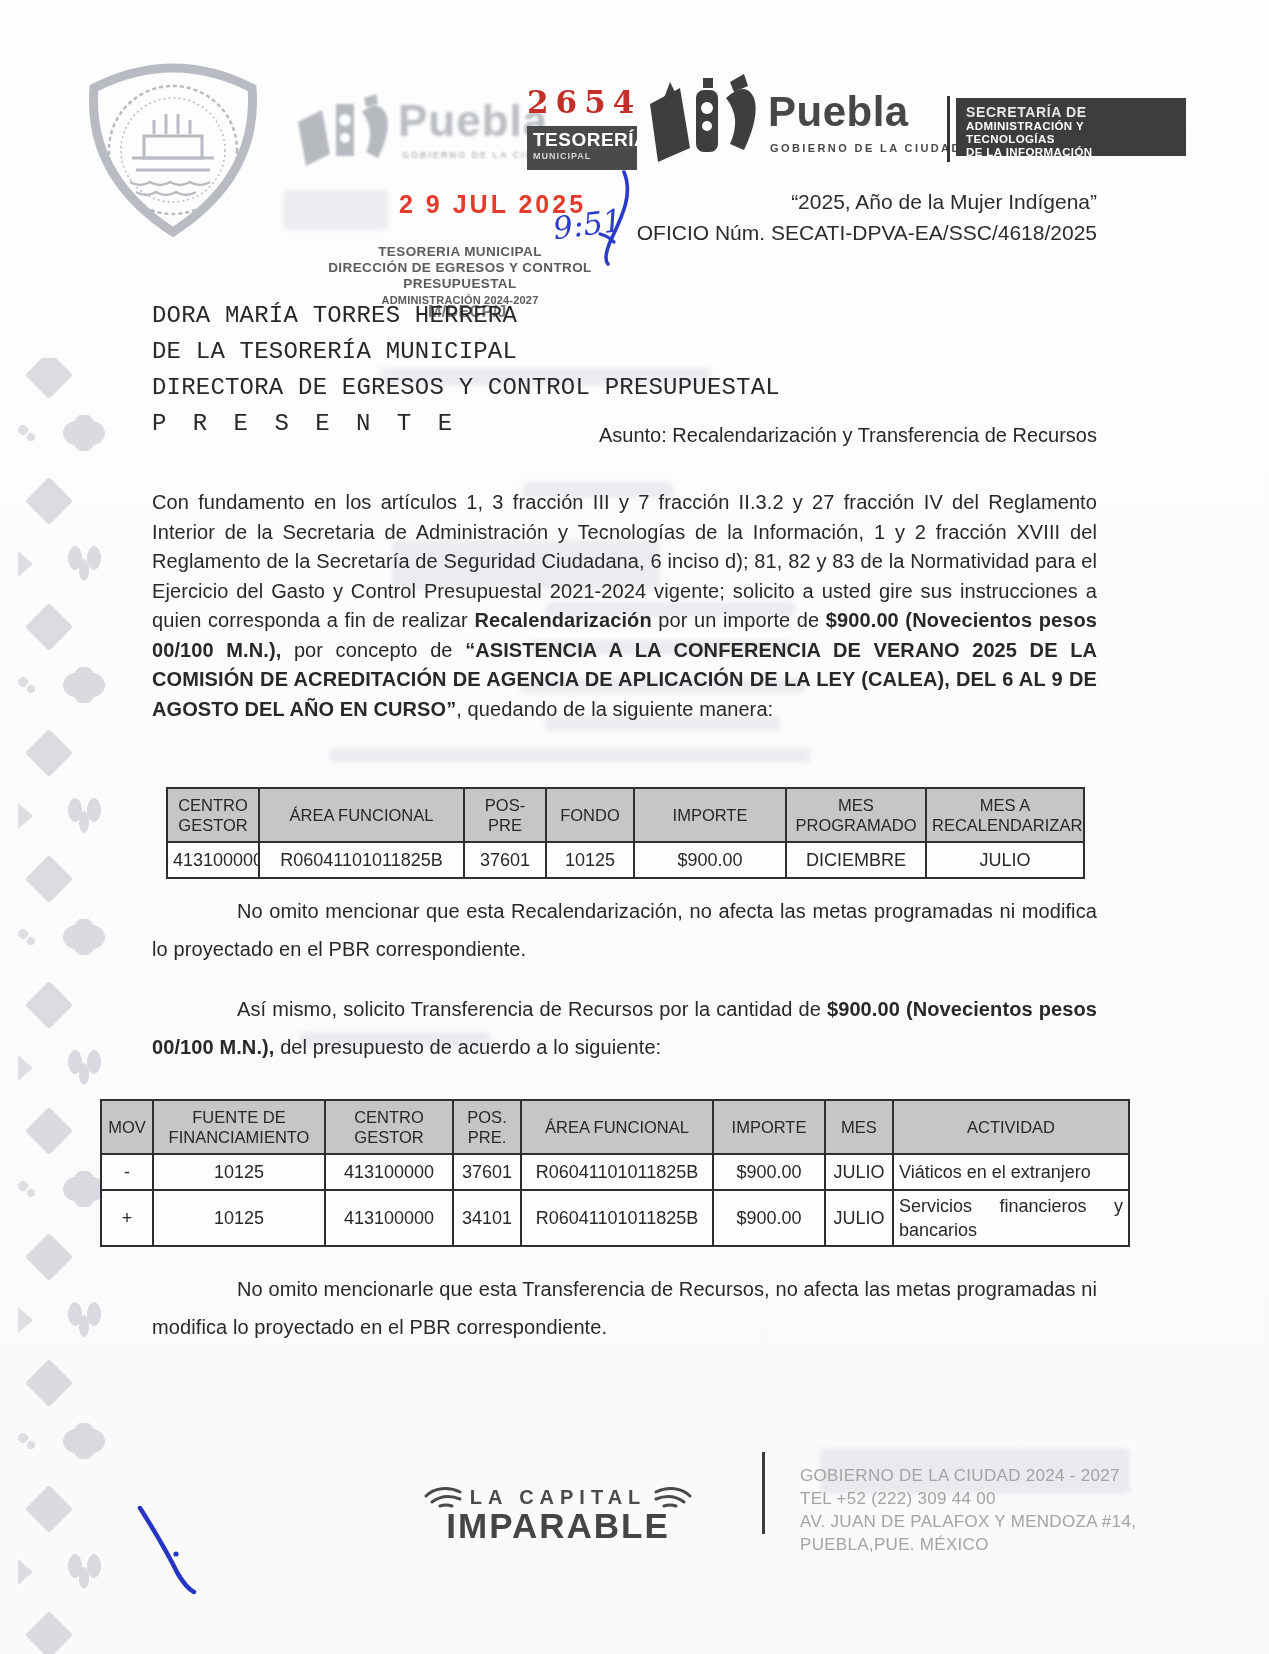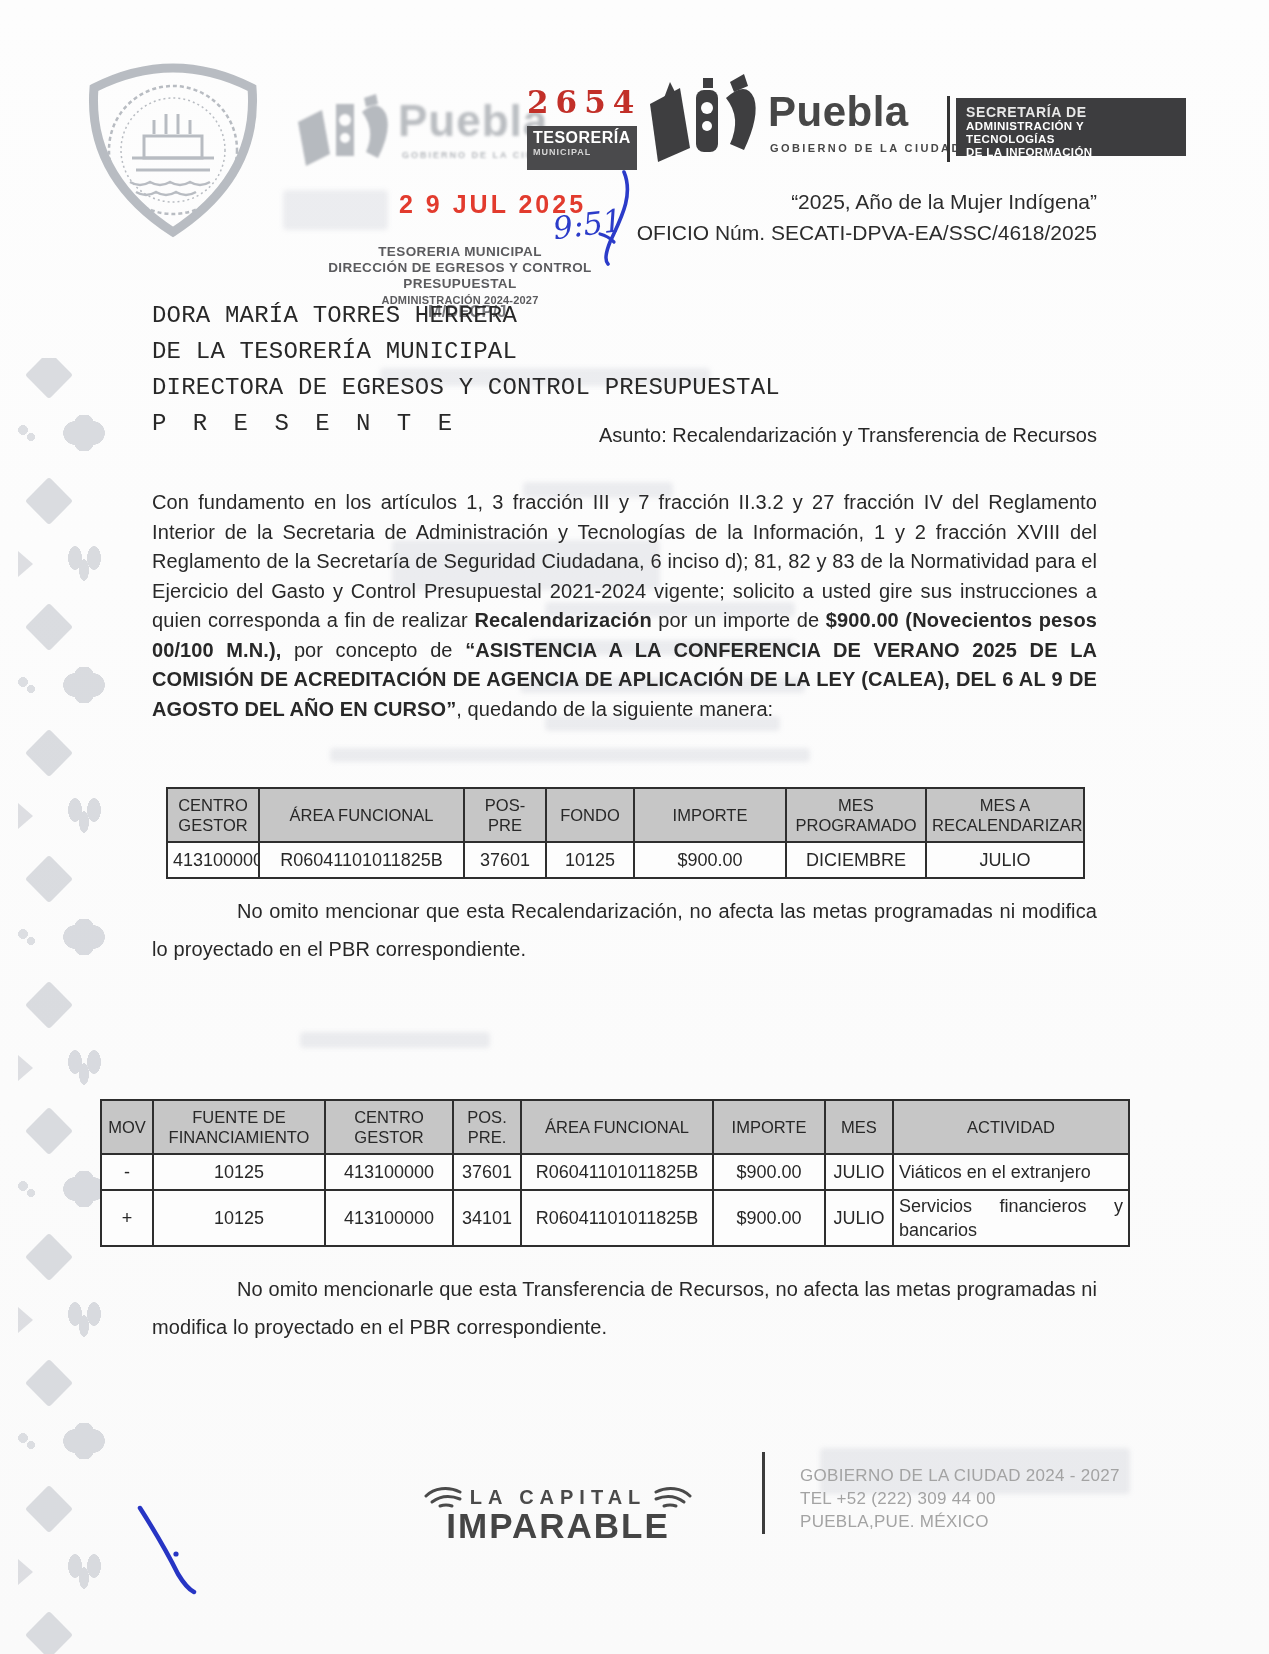--- a/index.html
+++ b/index.html
@@ -21,21 +21,21 @@
     radial-gradient(ellipse 7px 12px at 30px 15px,#b7bbc4 97%,transparent),
     radial-gradient(ellipse 5px 11px at 20px 27px,#b7bbc4 97%,transparent);}
   .pat-comma{position:absolute;width:18px;height:18px;opacity:.45;background:
     radial-gradient(circle 5px at 5px 5px,#b7bbc4 97%,transparent),
     radial-gradient(circle 4px at 13px 12px,#b7bbc4 97%,transparent);}
   .pat-tri{position:absolute;width:0;height:0;border-top:13px solid transparent;border-bottom:13px solid transparent;border-left:15px solid #b7bbc4;opacity:.45;}
 
   
   .folio-number{font-family:"DejaVu Serif",serif;font-weight:700;font-size:31px;letter-spacing:7px;color:#c23029;}
   .tes-badge{background:#4a4a4c;color:#fff;width:110px;height:44px;padding:3px 6px;box-sizing:border-box;}
-  .tes-badge .l1{font-size:16px;font-weight:700;letter-spacing:.5px;}
+  .tes-badge .l1{font-size:19px;font-weight:700;letter-spacing:.5px;}
   .tes-badge .l2{font-size:9px;font-weight:700;color:#d6d6d6;letter-spacing:1px;}
   .faded-wordmark{font-size:44px;font-weight:700;color:#a9adb2;filter:blur(1.6px);opacity:.8;letter-spacing:1px;}
   .faded-sub{font-size:9px;font-weight:700;color:#a9adb2;filter:blur(.8px);letter-spacing:2px;opacity:.85;}
   .date-stamp{font-size:25px;font-weight:700;color:#e23b2e;letter-spacing:3px;}
   .hand-time{font-family:"DejaVu Serif",serif;font-style:italic;font-size:31px;color:#2b3bc9;transform:rotate(-7deg);}
   .office-stamp{font-size:13.5px;font-weight:700;color:#5b5b5e;text-align:center;line-height:16px;letter-spacing:.4px;}
   .office-stamp .tiny{font-size:11px;letter-spacing:.2px;}
   .logo-wordmark{font-size:42px;font-weight:700;color:#474747;letter-spacing:.5px;}
   .logo-sub{font-size:11px;font-weight:700;color:#474747;letter-spacing:2.4px;}
   .sec-banner{background:#3d3d3f;color:#fff;width:230px;height:58px;padding:6px 10px;box-sizing:border-box;}
@@ -232,20 +232,21 @@
       <td>10125</td>
       <td>$900.00</td>
       <td>DICIEMBRE</td>
       <td>JULIO</td>
     </tr>
   </tbody>
     </table>
 
   <p class="abs para wide" style="left:152px;top:892px;width:945px;">No omito mencionar que esta Recalendarización, no afecta las metas programadas ni modifica lo proyectado en el PBR correspondiente.</p>
 
+  <p class="abs para wide" style="left:152px;top:990px;width:945px;"><span>Así mismo, solicito Transferencia de Recursos por la cantidad de </span><span class="b">$900.00 (Novecientos pesos 00/100 M.N.),</span><span> del presupuesto de acuerdo a lo siguiente:</span></p>
 
   <table class="abs" style="left:100px;top:1099px;width:1028px;">
     <colgroup>
         <col style="width:52px">
         <col style="width:172px">
         <col style="width:128px">
         <col style="width:68px">
         <col style="width:192px">
         <col style="width:112px">
         <col style="width:68px">
@@ -309,16 +310,17 @@
             <path d="M30 22 q-6 -2 -12 0"></path>
         </g>
       </svg>
     </div>
     <div class="slogan2">IMPARABLE</div>
   </div>
   <div class="abs footer-divider" style="left:762px;top:1452px;"></div>
   <div class="abs footer-info" style="left:800px;top:1464px;width:400px;">
     <div>GOBIERNO DE LA CIUDAD 2024 - 2027</div>
     <div>TEL +52 (222) 309 44 00</div>
+    <div>AV. JUAN DE PALAFOX Y MENDOZA #14,</div>
     <div>PUEBLA,PUE. MÉXICO</div>
   </div>
 
 </div>
 
 </body></html>

